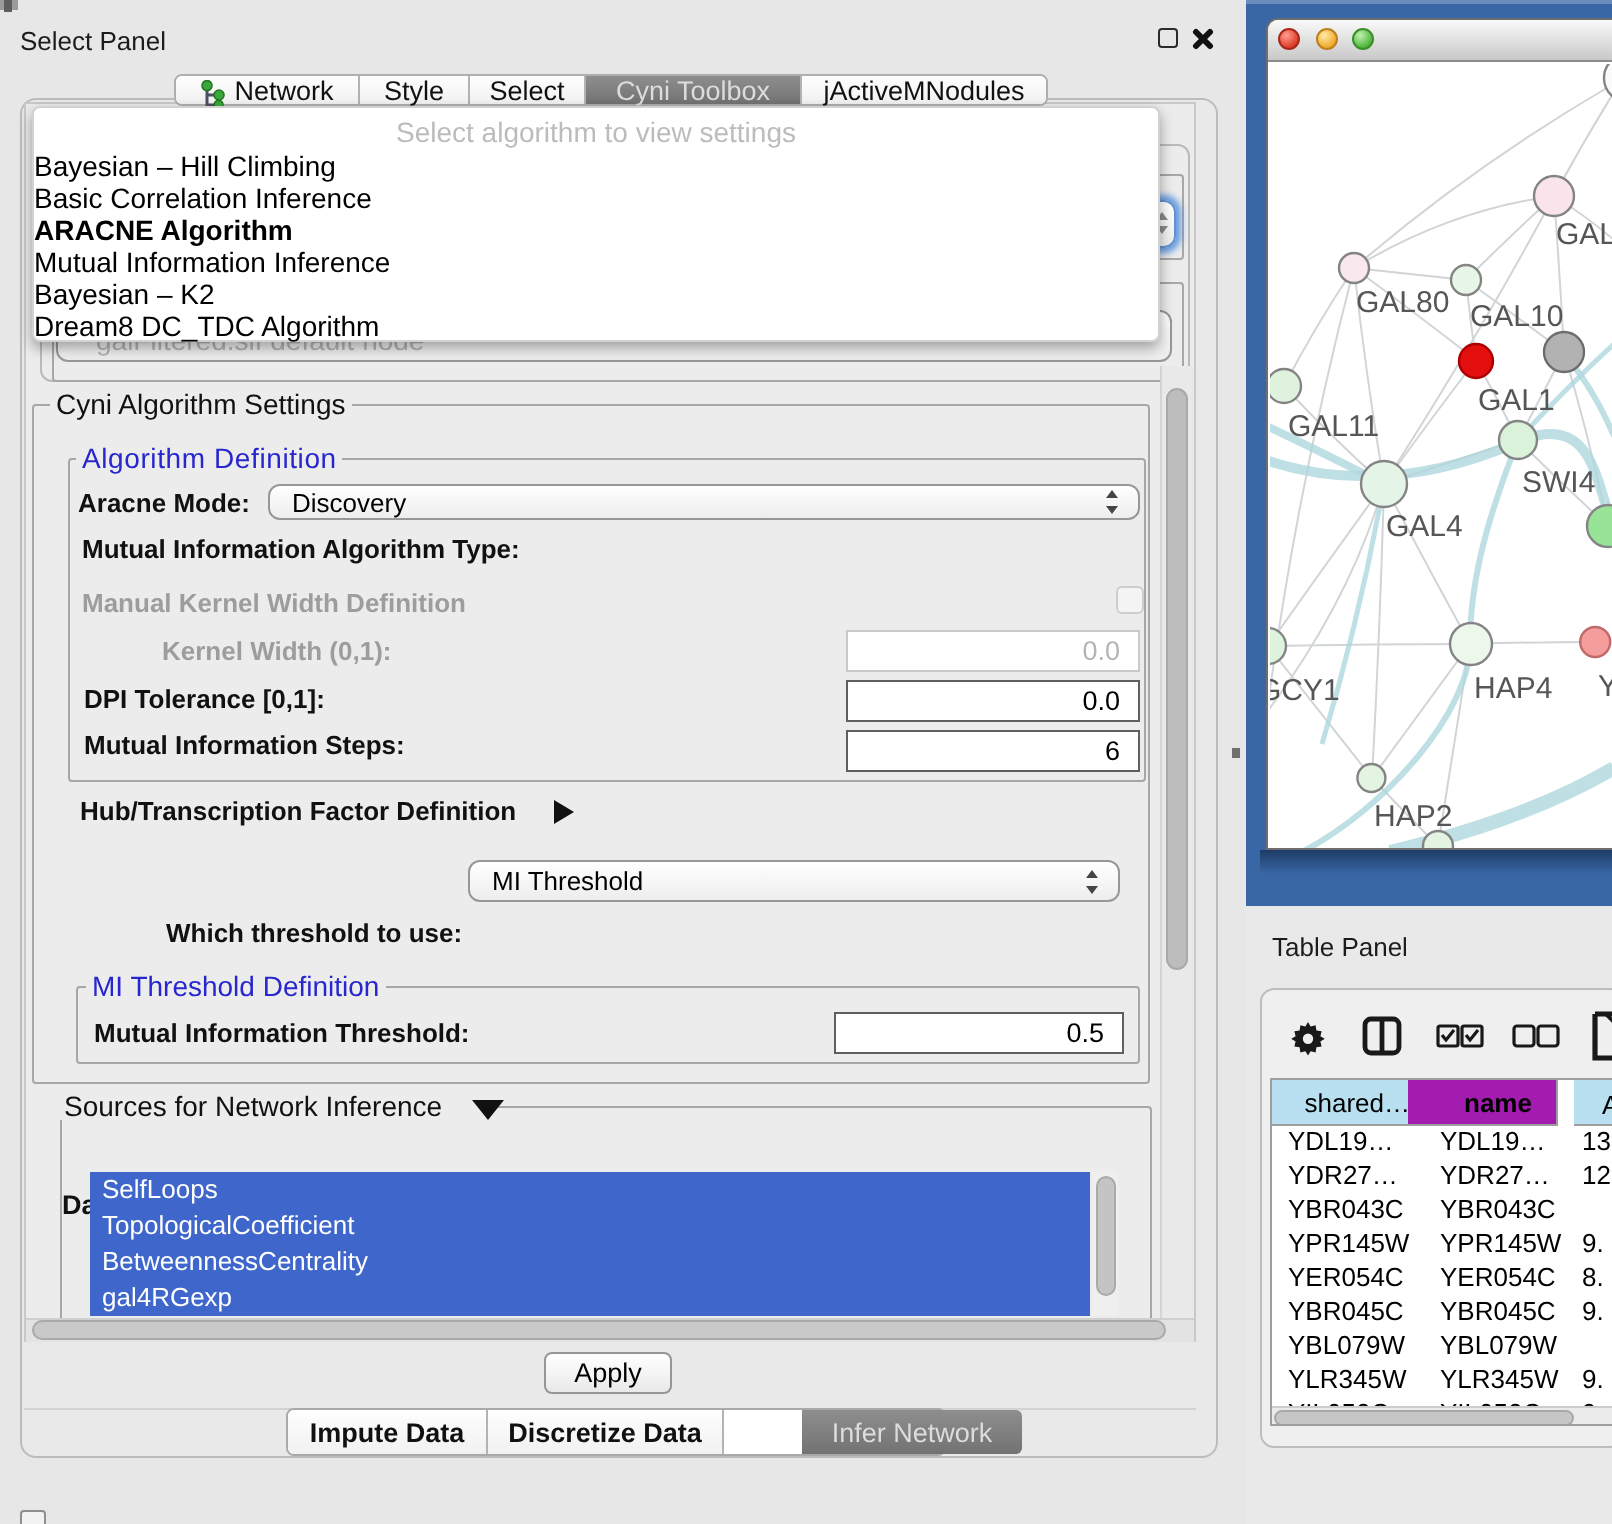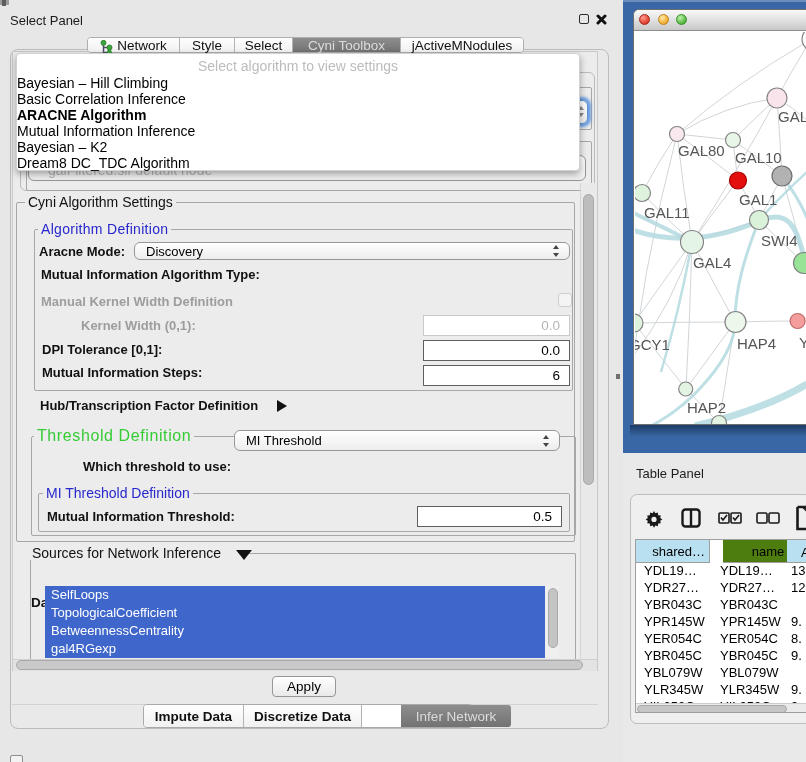--- a/index.html
+++ b/index.html
@@ -93,23 +93,20 @@
 <div class="lbl dis" style="left:44px;top:318px;margin-left:37px;">Kernel Width (0,1):</div>
 <div class="tf dis" style="left:423px;top:315px;width:147px;height:21px;">0.0</div>
 <div class="lbl" style="left:42px;top:342px;">DPI Tolerance [0,1]:</div>
 <div class="tf" style="left:423px;top:340px;width:147px;height:21px;">0.0</div>
 <div class="lbl" style="left:42px;top:365px;">Mutual Information Steps:</div>
 <div class="tf" style="left:423px;top:365px;width:147px;height:21px;">6</div>
 
 <div class="lbl" style="left:40px;top:398px;">Hub/Transcription Factor Definition</div>
 <div class="abs" style="left:277px;top:400px;width:0;height:0;border-top:6.5px solid transparent;border-bottom:6.5px solid transparent;border-left:10px solid #111;"></div>
 
-<div class="grp" style="left:31px;top:436px;width:545px;height:100px;">
-  <span class="leg" style="color:#35cb35;left:2px;font-size:16px;letter-spacing:.6px;">Threshold Definition</span>
-</div>
 <div class="lbl" style="left:83px;top:459px;">Which threshold to use:</div>
 <div class="combo" style="left:234px;top:430px;width:326px;height:21px;">
   <div class="t">MI Threshold</div>
       <div class="car"></div>
 </div>
 <div class="grp" style="left:38px;top:493px;width:532px;height:39px;">
   <span class="leg" style="color:#2727cd;left:4px;">MI Threshold Definition</span>
 </div>
 <div class="lbl" style="left:47px;top:509px;">Mutual Information Threshold:</div>
 <div class="tf" style="left:417px;top:506px;width:145px;height:21px;">0.5</div>
@@ -259,21 +256,21 @@
   <rect x="1" y="1" width="10" height="10" rx="1.5" fill="none" stroke="#191919" stroke-width="1.6"></rect>
   <rect x="13" y="1" width="10" height="10" rx="1.5" fill="none" stroke="#191919" stroke-width="1.6"></rect>
 </svg>
 <svg class="abs" style="left:796px;top:505px;" width="10" height="26" viewBox="0 0 10 26">
   <path d="M1.5 2 H10 M1.5 2 V24 H10 M1.5 24" fill="none" stroke="#191919" stroke-width="2.6"></path>
   <path d="M7 2 L13 8" stroke="#191919" stroke-width="2"></path>
 </svg>
 
 <div class="abs" style="left:635px;top:539px;width:171px;height:174px;background:#fff;border:1px solid #9e9e9e;border-right:none;overflow:hidden;font-size:13px;color:#000;">
   <div class="abs" style="left:0;top:0;width:74px;height:23px;background:#b9e0f0;border-right:1px solid #9e9e9e;border-bottom:1px solid #9e9e9e;display:flex;align-items:center;justify-content:flex-end;padding-right:4px;">shared…</div>
-  <div class="abs" style="left:87px;top:0;width:75px;height:23px;background:#4d7c0f;border-right:1px solid #9e9e9e;border-bottom:1px solid #9e9e9e;display:flex;align-items:center;justify-content:center;padding-left:16px;">name</div>
+  <div class="abs" style="left:68px;top:0;width:75px;height:23px;background:#a21caf;border-right:1px solid #9e9e9e;border-bottom:1px solid #9e9e9e;display:flex;align-items:center;justify-content:center;padding-left:16px;font-weight:bold;">name</div>
   <div class="abs" style="left:151px;top:0;width:20px;height:23px;background:#b9e0f0;border-bottom:1px solid #9e9e9e;">
         <span style="position:absolute;left:14px;top:5px;">A</span>
       </div>
   <div class="abs" style="left:8px;top:22px;line-height:17px;">YDL19…<br>YDR27…<br>YBR043C<br>YPR145W<br>YER054C<br>YBR045C<br>YBL079W<br>YLR345W<br>YIL052C</div>
   <div class="abs" style="left:84px;top:22px;line-height:17px;">YDL19…<br>YDR27…<br>YBR043C<br>YPR145W<br>YER054C<br>YBR045C<br>YBL079W<br>YLR345W<br>YIL052C</div>
   <div class="abs" style="left:155px;top:22px;line-height:17px;">13<br>12<br><br>9.<br>8.<br>9.<br><br>9.<br>9.</div>
   <div class="abs" style="left:0;top:163px;width:171px;height:11px;background:#ebebeb;border-top:1px solid #ccc;"></div>
   <div class="thumbv" style="left:1px;top:165px;width:150px;height:8px;background:#c6c6c6;"></div>
 </div>
 

